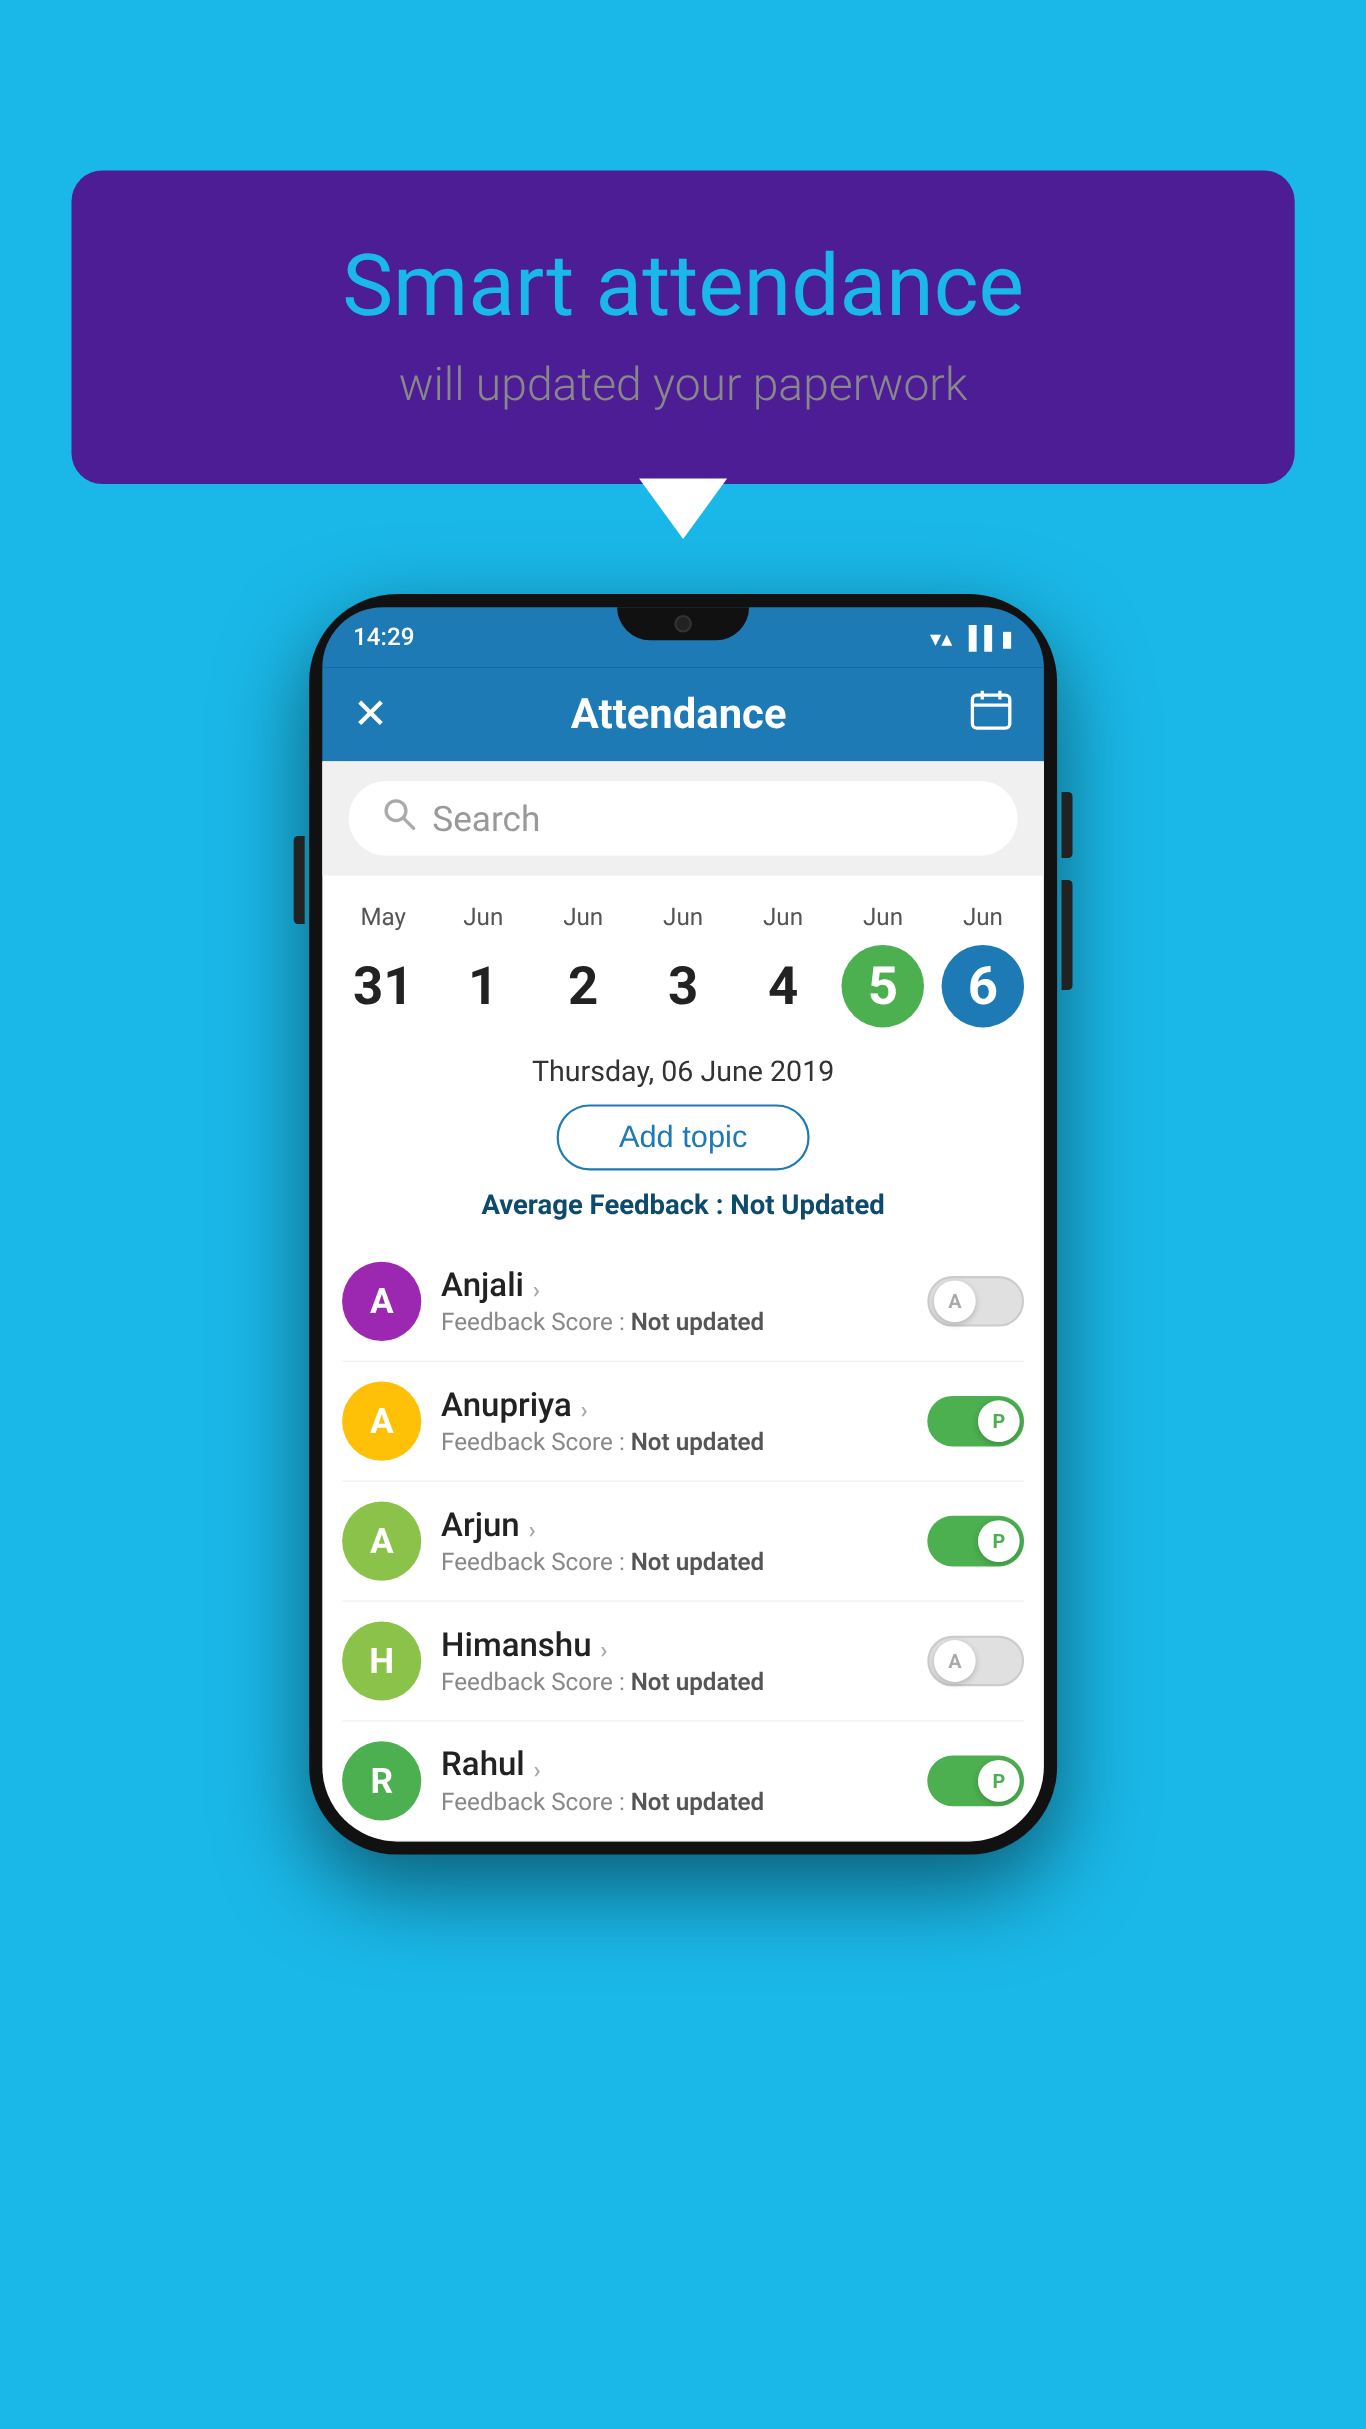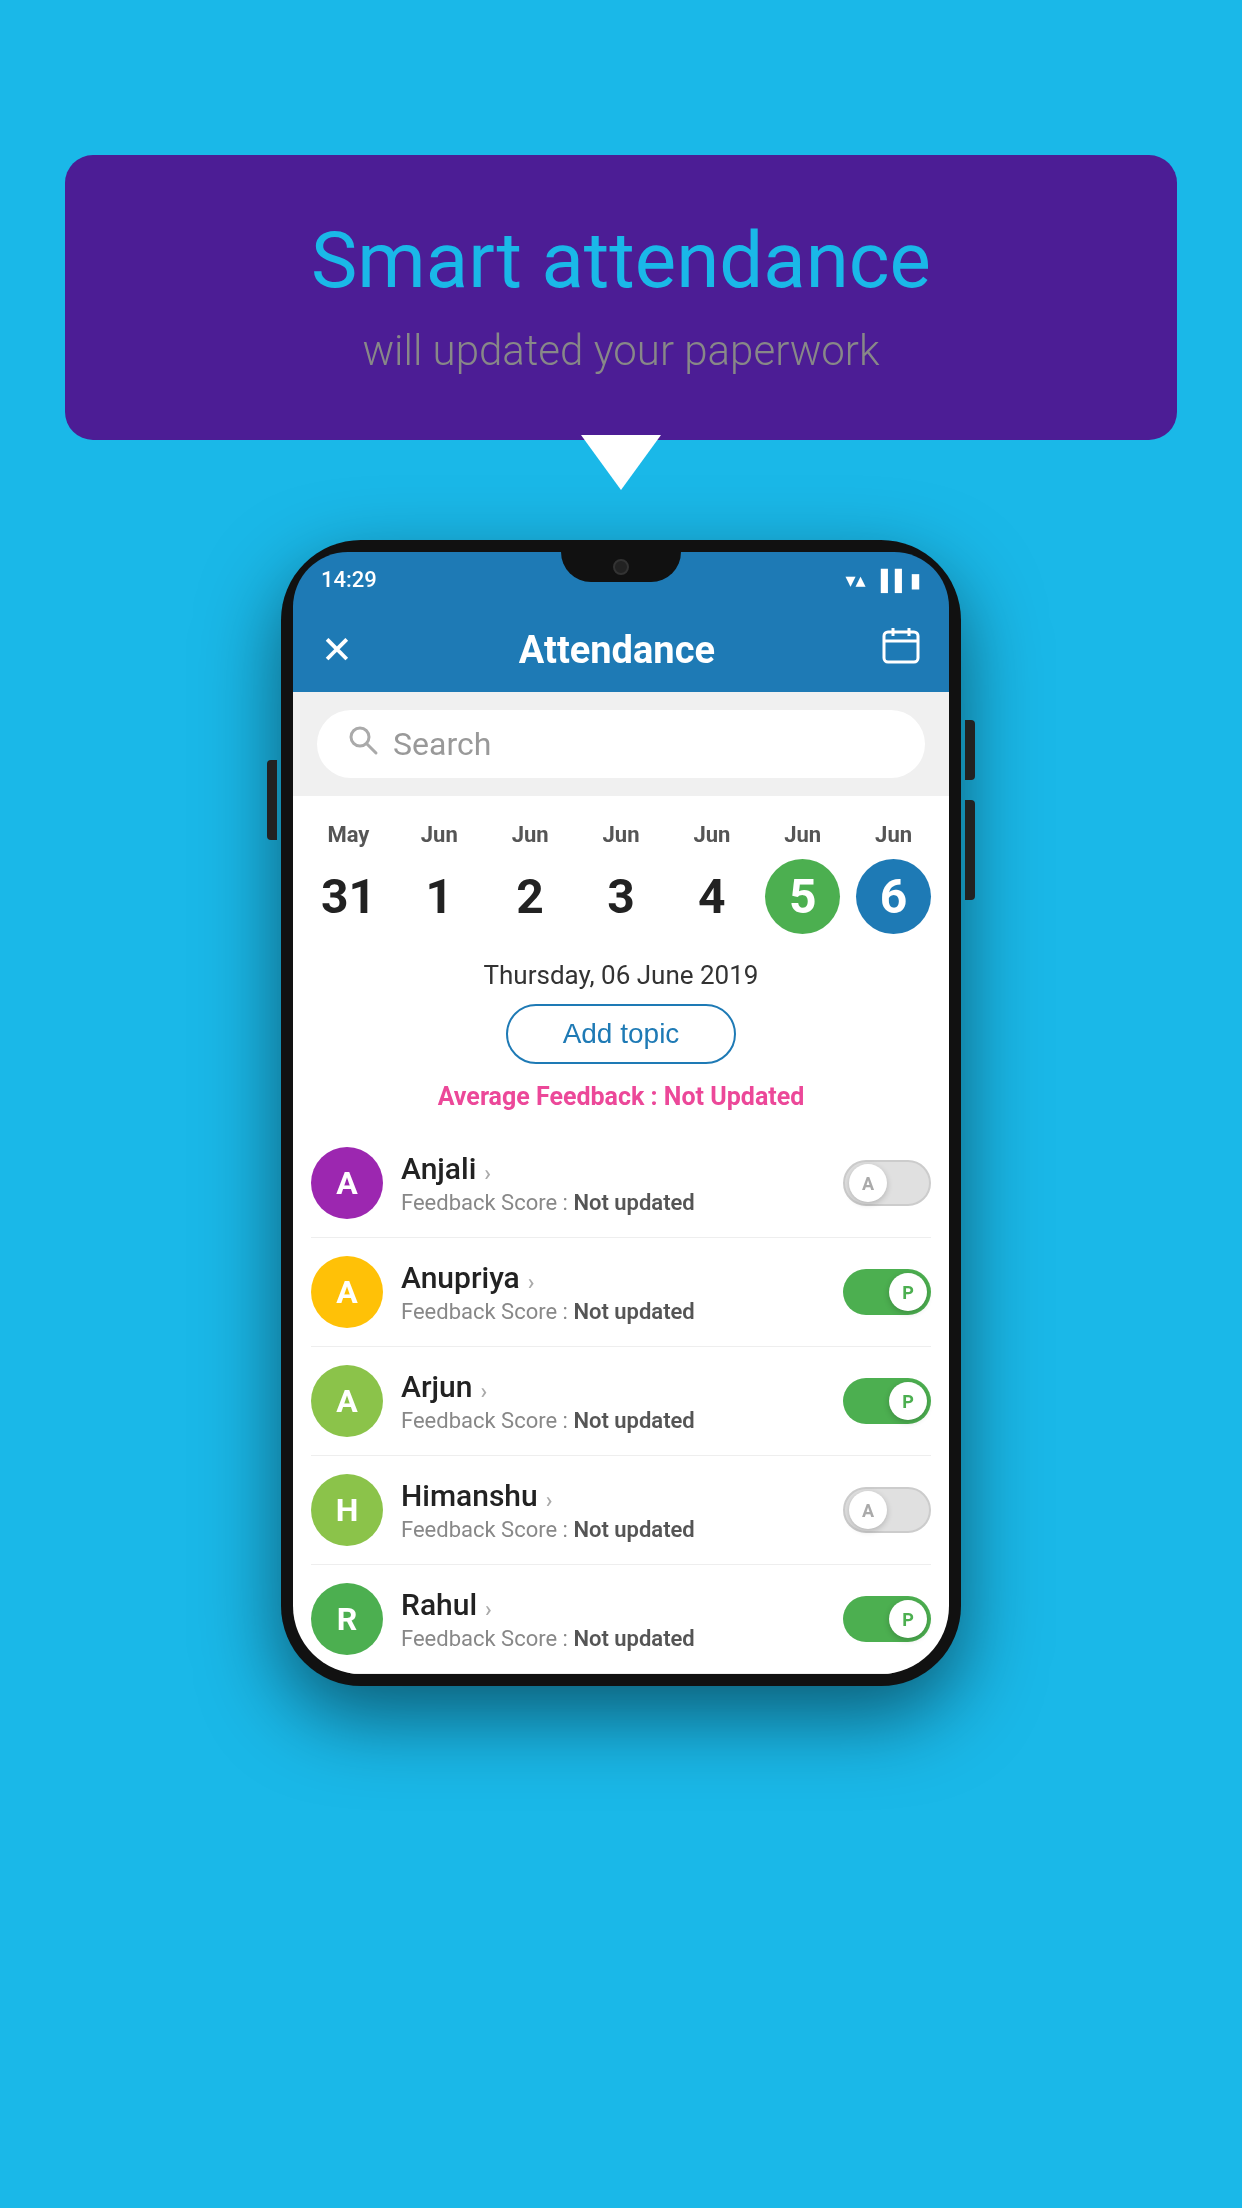--- a/index.html
+++ b/index.html
@@ -195,21 +195,20 @@
       display: flex;
       flex-direction: column;
       align-items: center;
       padding: 8px 4px;
     }
 
     .date-month {
       font-size: 22px;
       color: #555;
       margin-bottom: 12px;
-      font-weight: bold;
     }
 
     .date-day {
       font-size: 48px;
       font-weight: 700;
       color: #222;
       width: 75px;
       height: 75px;
       display: flex;
       align-items: center;
@@ -256,21 +255,21 @@
     
     .avg-feedback {
       text-align: center;
       font-size: 25px;
       color: #666;
       padding: 0 0 18px;
     }
 
     .avg-feedback span {
       font-weight: 700;
-      color: #ec4899;
+      color: #0c4a6e;
     }
 
     
     .student-list {
       padding: 0 18px;
     }
 
     .student-row {
       display: flex;
       align-items: center;

